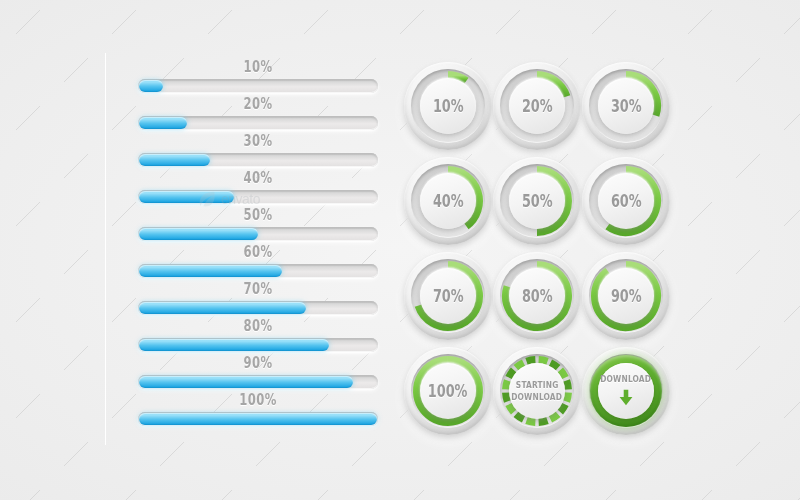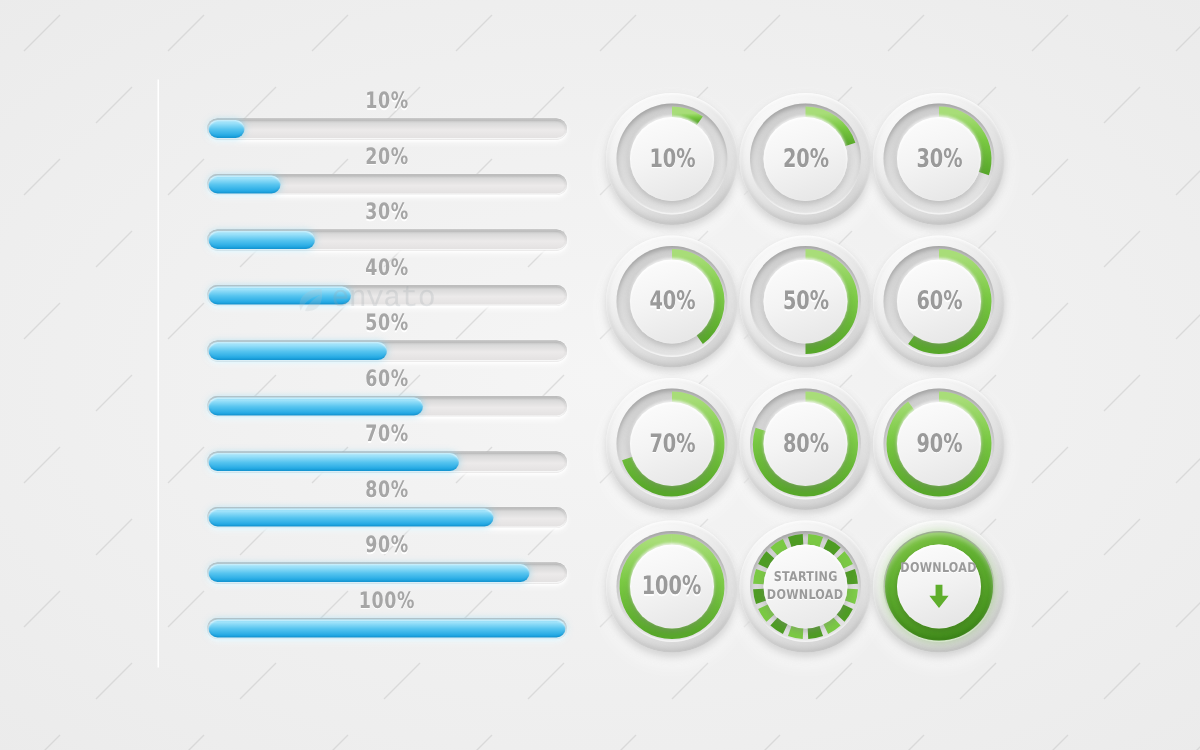--- a/index.html
+++ b/index.html
@@ -140,22 +140,22 @@
   }
   .dl-arrow { display:block; margin-top:1px; }
 
   
   #wm {
     position:absolute; left:196px; top:188px;
     display:flex; align-items:center; gap:3px;
     opacity:.22; pointer-events:none;
   }
   #wm .wm-txt {
-    font-family:Liberation Mono, monospace;
-    font-size:20px; color:#9aa3a8; letter-spacing:-.5px;
+    font-family:Liberation Sans, sans-serif;
+    font-size:14px; color:#9aa3a8; letter-spacing:-.5px;
   }
 </style>
 </head>
 <body>
 
 <div id="stage">
 
   <svg id="hatch" viewBox="0 0 800 500">
     <defs>
       <pattern id="dash" width="96" height="96" patternUnits="userSpaceOnUse" patternTransform="translate(10,4)">

